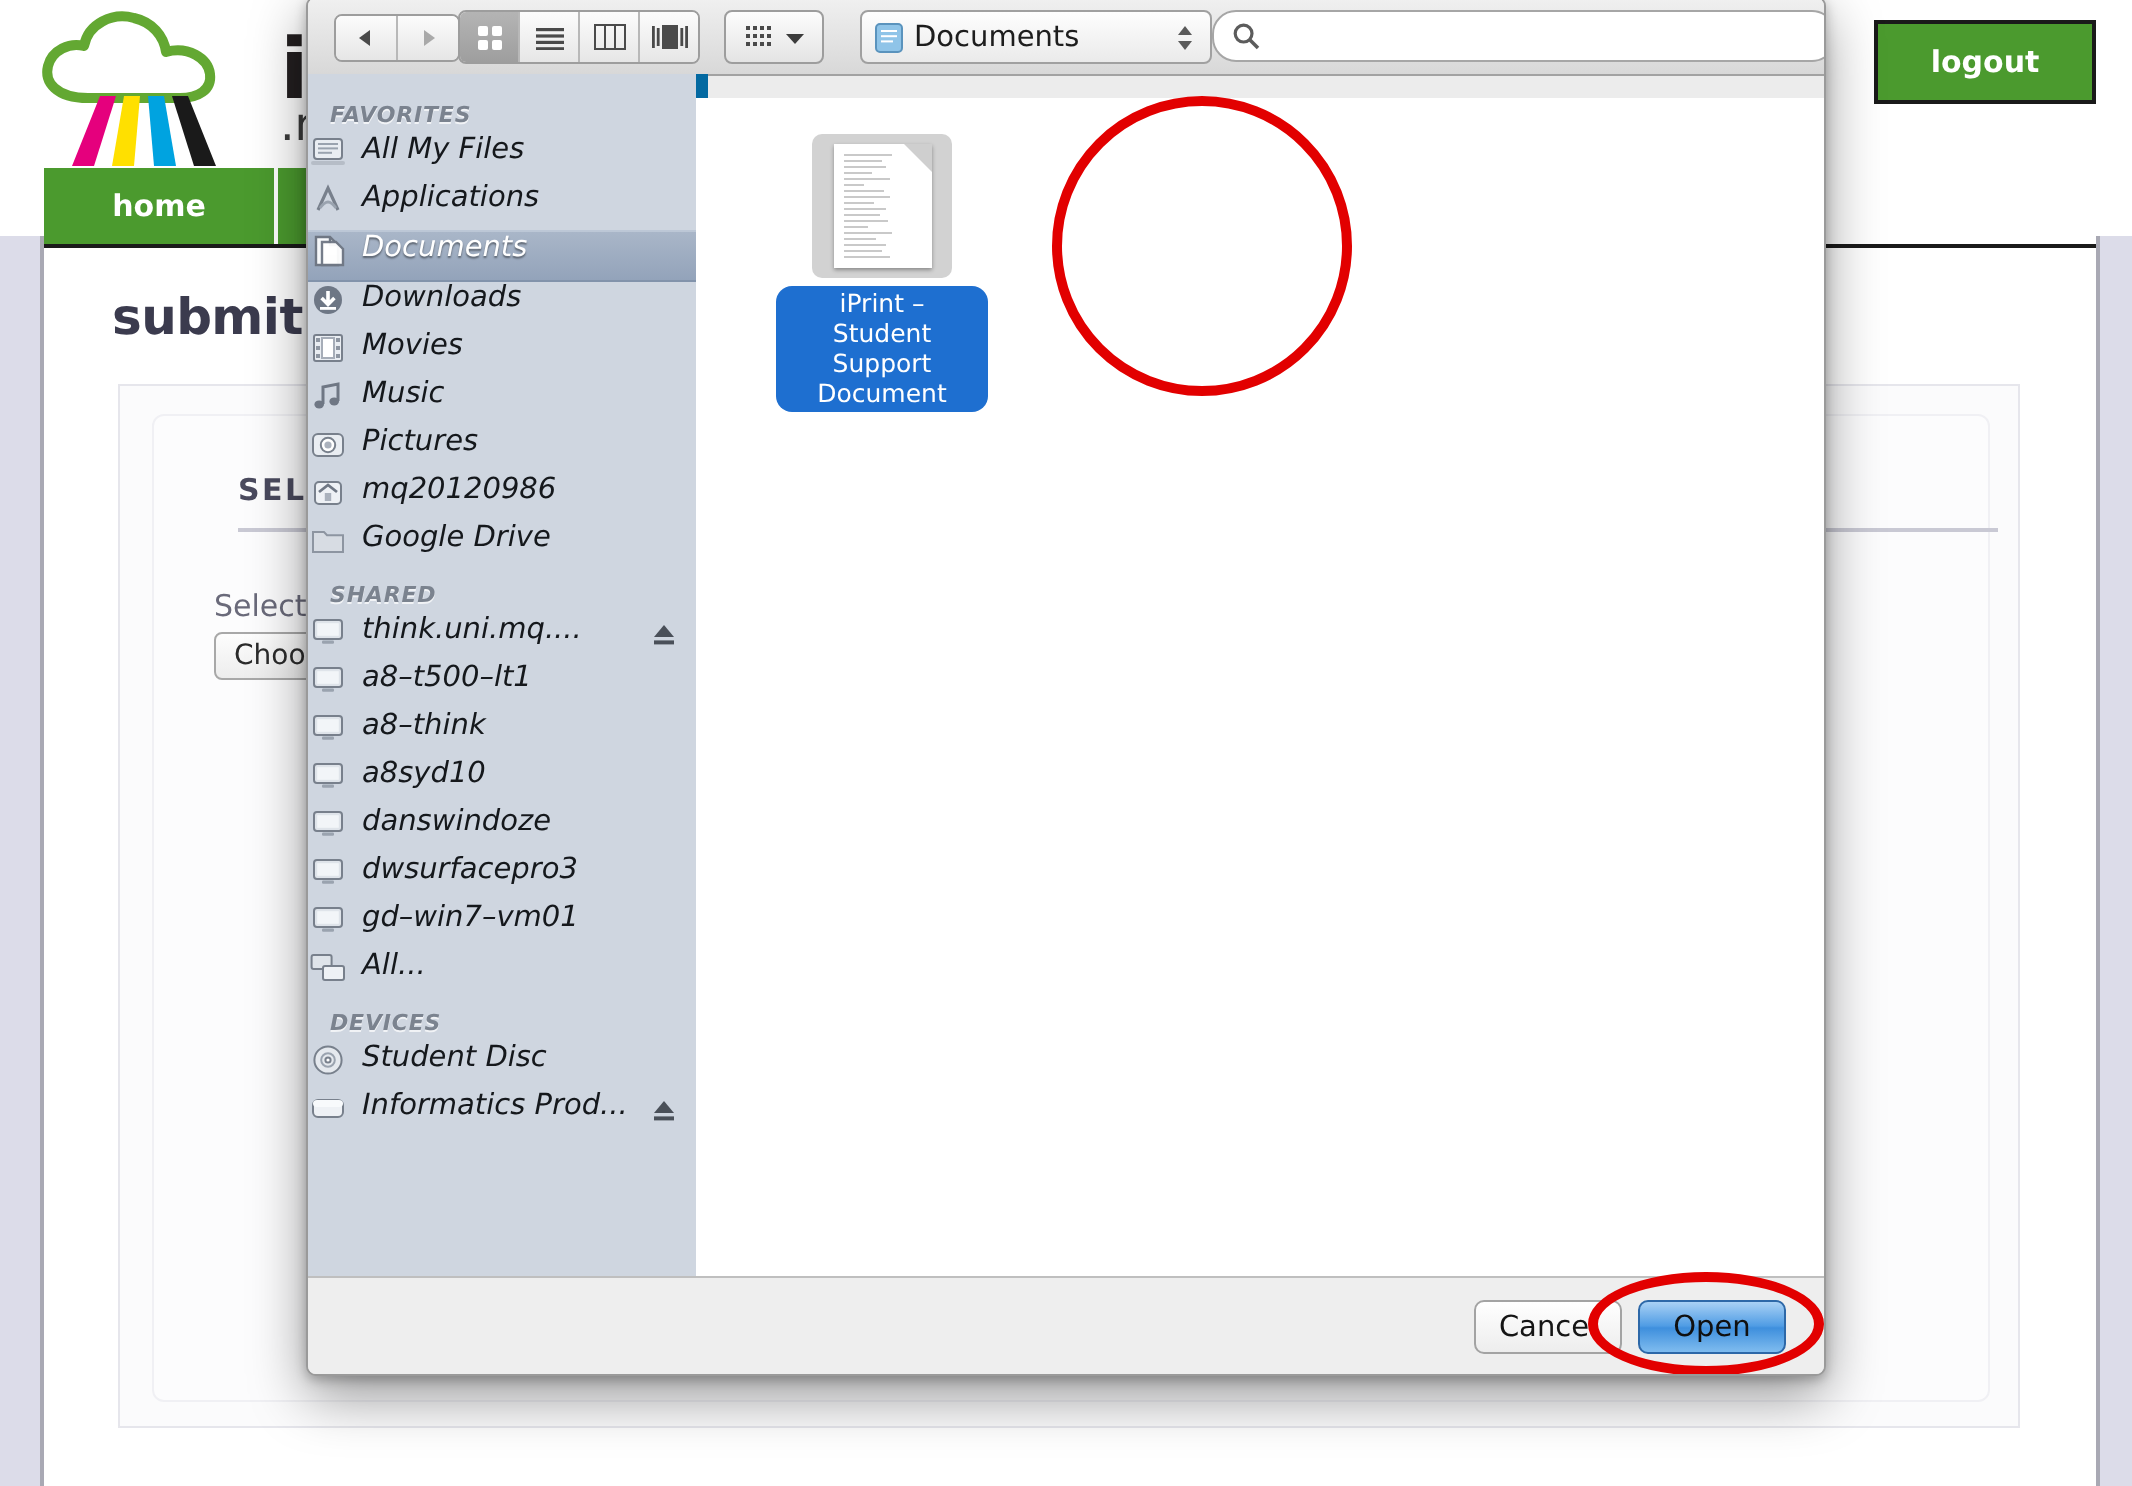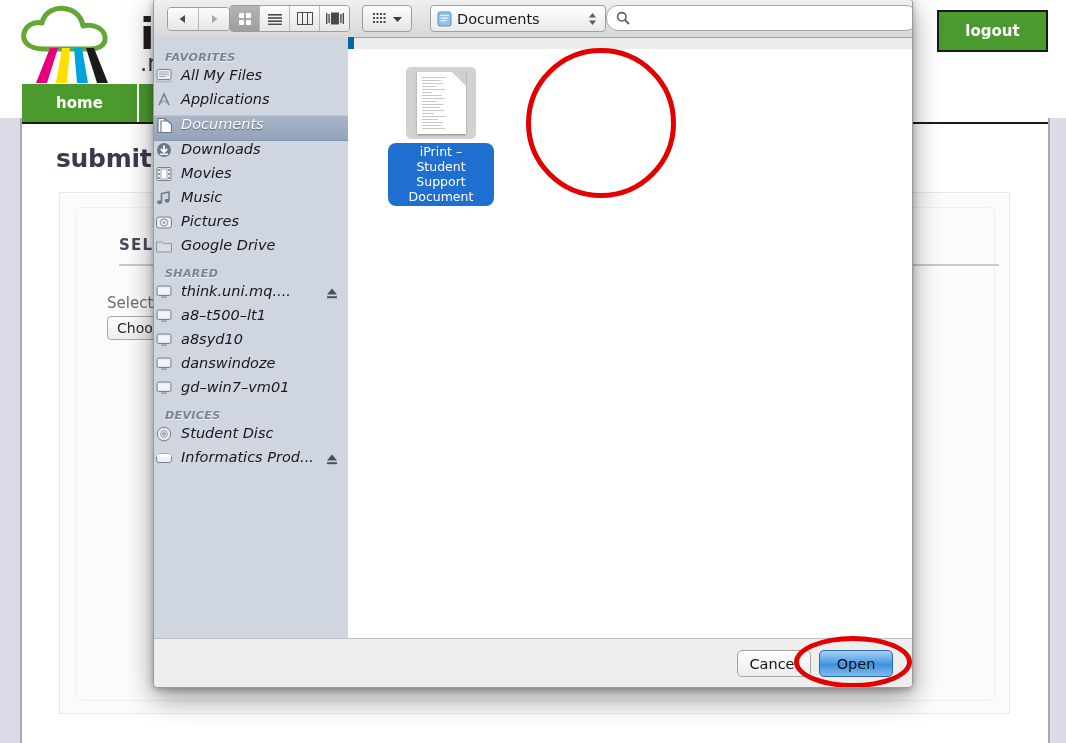--- a/index.html
+++ b/index.html
@@ -379,20 +379,30 @@
             <svg width="18" height="16" viewBox="0 0 18 16">
               <rect x="1.5" y="3" width="15" height="11" rx="2.5" fill="#e9edf2" stroke="#78808c"></rect>
               <circle cx="9" cy="8.5" r="3.6" fill="#ffffff" stroke="#78808c"></circle>
               <circle cx="9" cy="8.5" r="1.8" fill="#aab1bc"></circle>
             </svg>
           </span>
           <span>Pictures</span>
         </div>
         <div class="sb-item">
           <span class="sb-ico">
+            <svg width="18" height="16" viewBox="0 0 18 16">
+              <rect x="2.5" y="3" width="13" height="11" rx="2" fill="#eef1f5" stroke="#78808c"></rect>
+              <path d="M4.5 8 L9 4.5 L13.5 8" fill="none" stroke="#6f7784" stroke-width="1.4"></path>
+              <rect x="7.4" y="8.5" width="3.2" height="4" fill="#aab1bc"></rect>
+            </svg>
+          </span>
+          <span>mq20120986</span>
+        </div>
+        <div class="sb-item">
+          <span class="sb-ico">
             <svg width="18" height="15" viewBox="0 0 18 15">
               <path d="M1.5 3 h5.5 l1.5 1.6 h8 v8.4 h-15 z" fill="#d7dce3" stroke="#8d95a1"></path>
             </svg>
           </span>
           <span>Google Drive</span>
         </div>
         <div class="sb-group">SHARED</div>
         <div class="sb-item">
           <span class="sb-ico">
             <svg width="18" height="16" viewBox="0 0 18 16">
@@ -418,41 +428,70 @@
           <span>a8–t500–lt1</span>
         </div>
         <div class="sb-item">
           <span class="sb-ico">
             <svg width="18" height="16" viewBox="0 0 18 16">
               <rect x="2" y="2" width="14" height="9.5" rx="1.5" fill="#dfe4ea" stroke="#78808c"></rect>
               <rect x="3.6" y="3.6" width="10.8" height="6.3" fill="#f2f5f8"></rect>
               <rect x="6" y="12.3" width="6" height="1.6" rx="0.6" fill="#9aa3af"></rect>
             </svg>
           </span>
+          <span>a8–think</span>
+        </div>
+        <div class="sb-item">
+          <span class="sb-ico">
+            <svg width="18" height="16" viewBox="0 0 18 16">
+              <rect x="2" y="2" width="14" height="9.5" rx="1.5" fill="#dfe4ea" stroke="#78808c"></rect>
+              <rect x="3.6" y="3.6" width="10.8" height="6.3" fill="#f2f5f8"></rect>
+              <rect x="6" y="12.3" width="6" height="1.6" rx="0.6" fill="#9aa3af"></rect>
+            </svg>
+          </span>
           <span>a8syd10</span>
         </div>
         <div class="sb-item">
           <span class="sb-ico">
             <svg width="18" height="16" viewBox="0 0 18 16">
               <rect x="2" y="2" width="14" height="9.5" rx="1.5" fill="#dfe4ea" stroke="#78808c"></rect>
               <rect x="3.6" y="3.6" width="10.8" height="6.3" fill="#f2f5f8"></rect>
               <rect x="6" y="12.3" width="6" height="1.6" rx="0.6" fill="#9aa3af"></rect>
             </svg>
           </span>
           <span>danswindoze</span>
         </div>
         <div class="sb-item">
           <span class="sb-ico">
             <svg width="18" height="16" viewBox="0 0 18 16">
               <rect x="2" y="2" width="14" height="9.5" rx="1.5" fill="#dfe4ea" stroke="#78808c"></rect>
               <rect x="3.6" y="3.6" width="10.8" height="6.3" fill="#f2f5f8"></rect>
               <rect x="6" y="12.3" width="6" height="1.6" rx="0.6" fill="#9aa3af"></rect>
             </svg>
           </span>
+          <span>dwsurfacepro3</span>
+        </div>
+        <div class="sb-item">
+          <span class="sb-ico">
+            <svg width="18" height="16" viewBox="0 0 18 16">
+              <rect x="2" y="2" width="14" height="9.5" rx="1.5" fill="#dfe4ea" stroke="#78808c"></rect>
+              <rect x="3.6" y="3.6" width="10.8" height="6.3" fill="#f2f5f8"></rect>
+              <rect x="6" y="12.3" width="6" height="1.6" rx="0.6" fill="#9aa3af"></rect>
+            </svg>
+          </span>
           <span>gd–win7–vm01</span>
+        </div>
+        <div class="sb-item">
+          <span class="sb-ico">
+            <svg width="18" height="16" viewBox="0 0 18 16">
+              <rect x="0.8" y="1.5" width="10" height="7" rx="1" fill="#dfe4ea" stroke="#78808c"></rect>
+              <rect x="6.5" y="7" width="10.5" height="7" rx="1" fill="#eef1f5" stroke="#78808c"></rect>
+            </svg>
+          </span>
+          <span>All...</span>
         </div>
         <div class="sb-group">DEVICES</div>
         <div class="sb-item">
           <span class="sb-ico">
             <svg width="18" height="16" viewBox="0 0 18 16">
               <circle cx="9" cy="8" r="6.8" fill="#e5e9ee" stroke="#78808c"></circle>
               <circle cx="9" cy="8" r="3.4" fill="none" stroke="#9aa3af"></circle>
               <circle cx="9" cy="8" r="1.3" fill="#ffffff" stroke="#78808c"></circle>
             </svg>
           </span>

